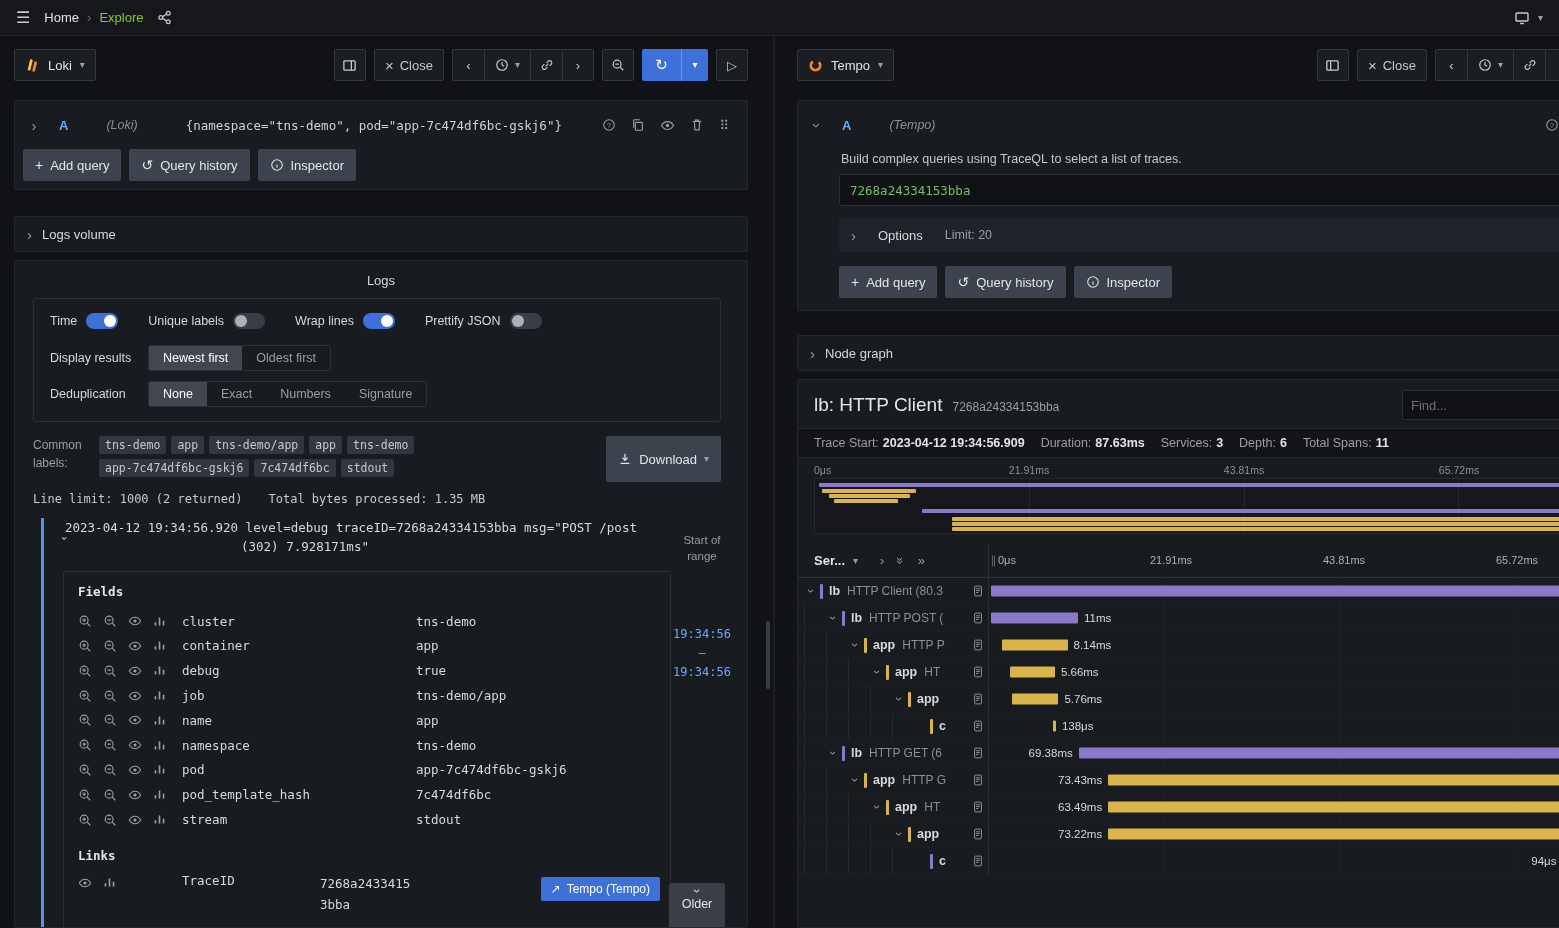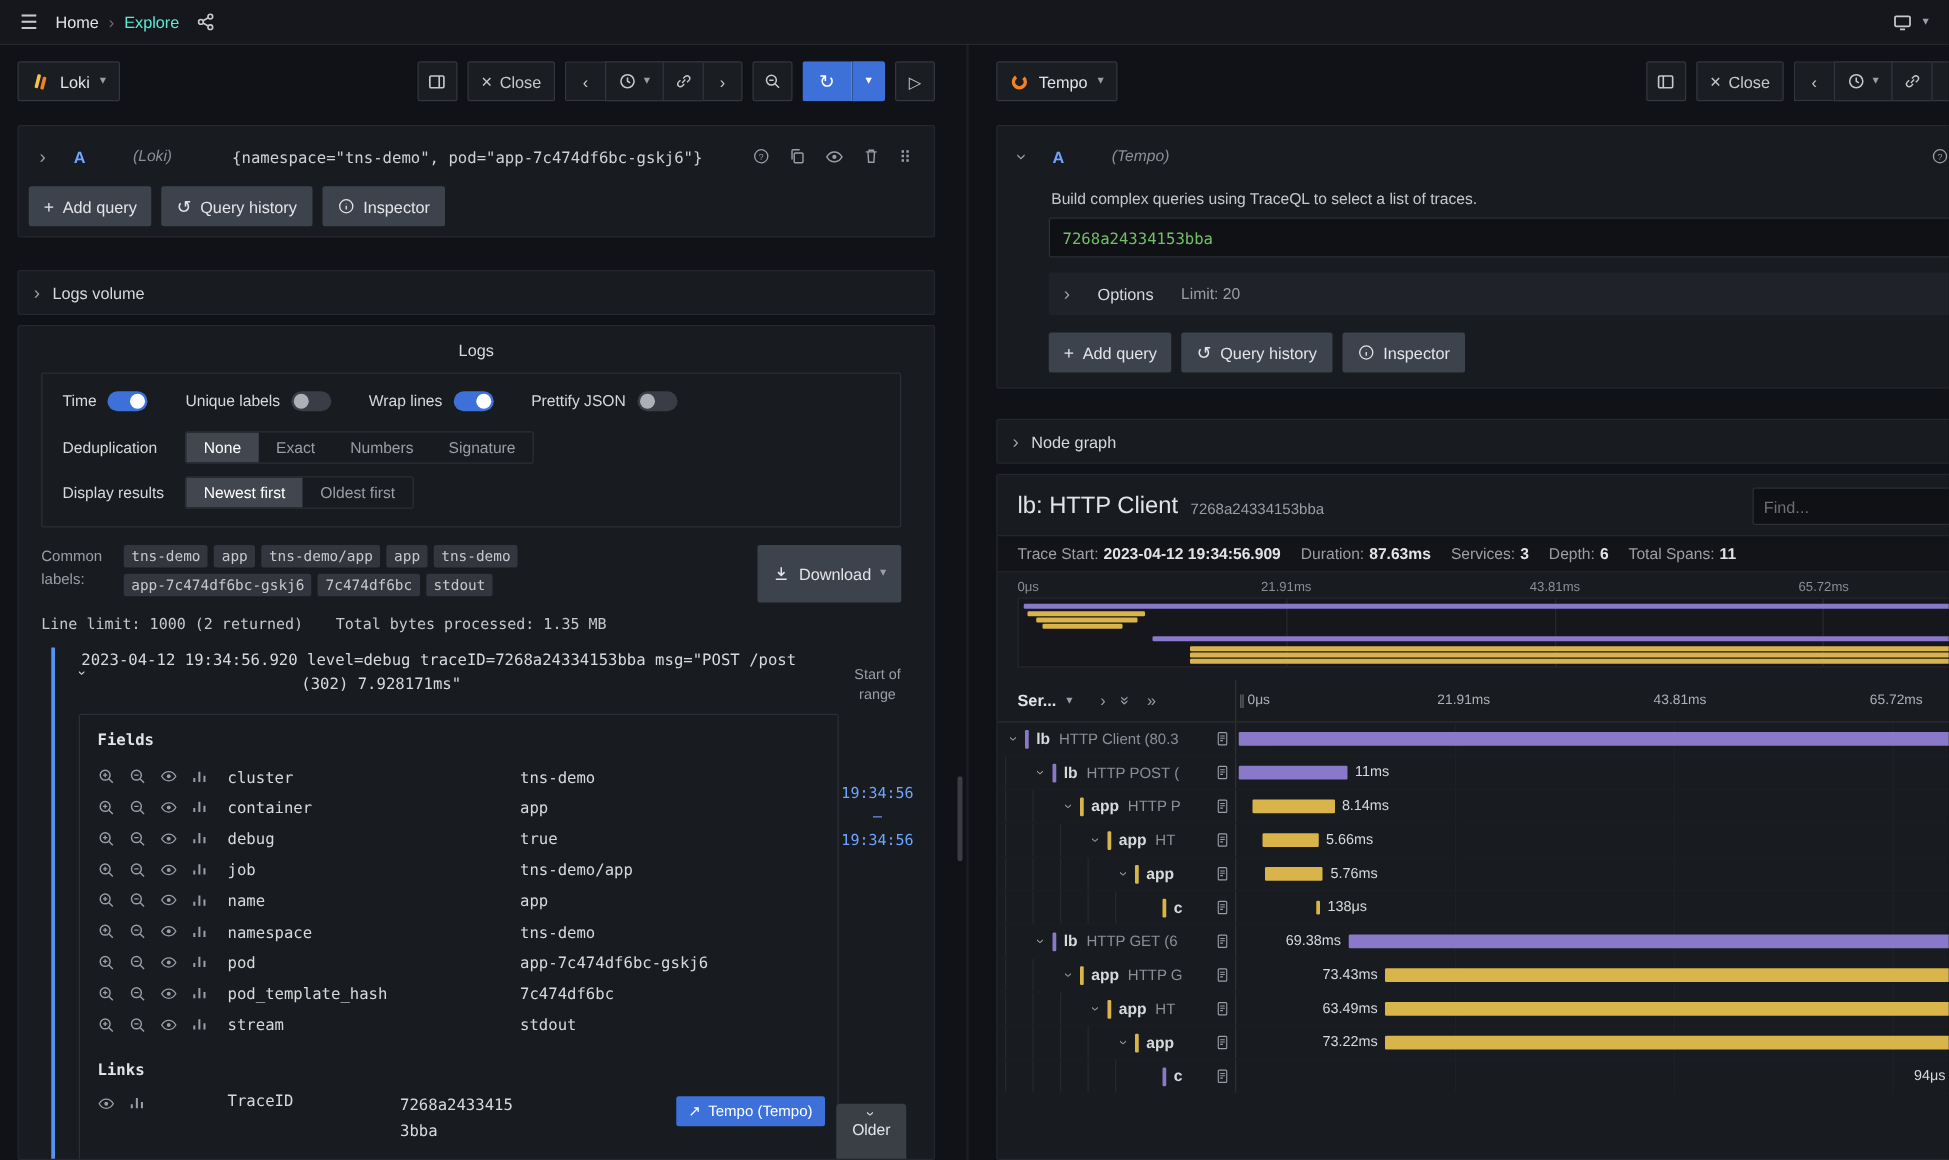--- a/index.html
+++ b/index.html
@@ -18,21 +18,21 @@
   .rot90{display:inline-block;transform:rotate(90deg);}
   .caret{font-size:10px;color:var(--dim);line-height:1;}
 
   
   .topnav{height:36px;background:#16171c;border-bottom:1px solid #26272b;
           display:flex;align-items:center;gap:14px;padding:0 16px;}
   .icon-btn{color:#c7c8cd;cursor:pointer;display:inline-flex;align-items:center;gap:4px;}
   .breadcrumb{display:flex;align-items:center;gap:8px;}
   .bc-home{color:#e3e4e8;font-weight:500;cursor:pointer;}
   .bc-sep{color:var(--faint);}
-  .bc-cur{color:#5eead4;cursor:pointer;text-align:center;}
+  .bc-cur{color:#84cc16;cursor:pointer;text-align:center;}
   .tn-right{margin-left:auto;display:flex;align-items:center;gap:8px;color:#aeb0b8;}
 
   
   .workspace{position:relative;height:892px;}
   .pane{position:absolute;top:0;height:100%;display:flex;flex-direction:column;}
   .pane-left{left:14px;width:734px;padding-top:12px;}
   .pane-right{left:797px;width:894px;padding-top:12px;}
   .pane-divider{position:absolute;left:773px;top:0;bottom:0;width:2px;background:#1c1e24;}
   .pane-scroll-thumb{position:absolute;left:766px;top:585px;width:4px;height:68px;border-radius:2px;background:#3a3d44;}
 
@@ -377,33 +377,33 @@
               <div class="tg-item">
     <span class="tg-label">Wrap lines</span>
     <span class="switch on"></span>
   </div>
               <div class="tg-item">
     <span class="tg-label">Prettify JSON</span>
     <span class="switch"></span>
   </div>
             </div>
           <div class="opt-row">
+            <span class="opt-label">Display results</span>
+            <div class="seg-group" id="display-seg">
+                <button class="seg sel">Newest first</button>
+                <button class="seg">Oldest first</button>
+              </div>
+          </div>
+          <div class="opt-row">
             <span class="opt-label">Deduplication</span>
             <div class="seg-group" id="dedup-seg">
                 <button class="seg sel">None</button>
                 <button class="seg">Exact</button>
                 <button class="seg">Numbers</button>
                 <button class="seg">Signature</button>
-              </div>
-          </div>
-          <div class="opt-row">
-            <span class="opt-label">Display results</span>
-            <div class="seg-group" id="display-seg">
-                <button class="seg sel">Newest first</button>
-                <button class="seg">Oldest first</button>
               </div>
           </div>
         </div>
 
         <div class="labels-row">
           <span class="cl-label">Common labels:</span>
           <div class="cl-tags" id="common-tags">
               <span class="tag">tns-demo</span>
               <span class="tag">app</span>
               <span class="tag">tns-demo/app</span>

